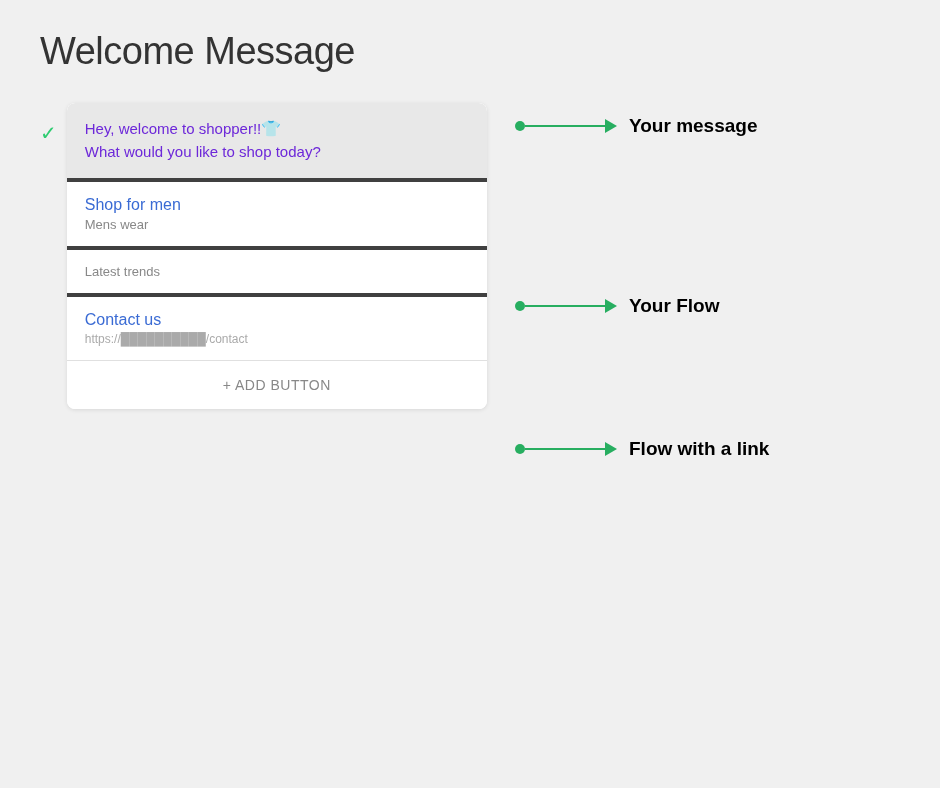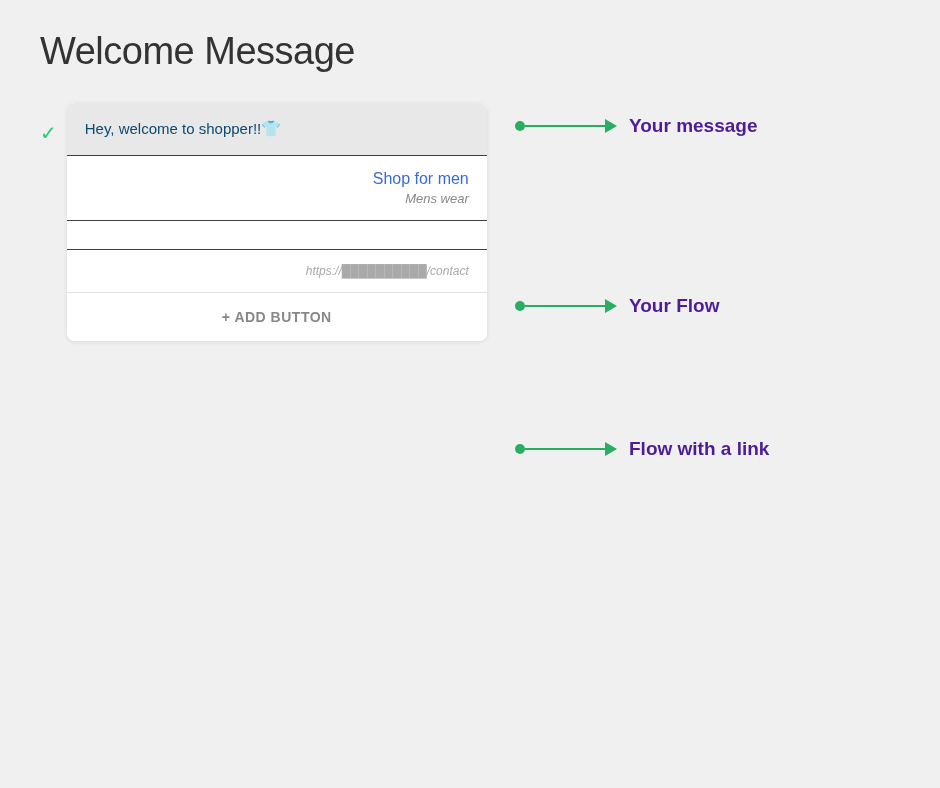--- a/index.html
+++ b/index.html
@@ -55,69 +55,68 @@
       overflow: hidden;
       flex-shrink: 0;
     }
 
     
     .message-bubble {
       background: #e8e8e8;
       padding: 14px 18px;
       border-radius: 8px 8px 0 0;
       font-size: 15px;
-      color: #0c4a6e;
+      color: #6d28d9;
       line-height: 1.5;
     }
 
     .message-bubble .shirt-icon {
       display: inline;
       font-size: 16px;
     }
 
     
     .buttons-list {
       background: #fff;
     }
 
     .btn-item {
-      border-top: 1px solid #404040;
+      border-top: 4px solid #404040;
       padding: 14px 18px;
-      text-align: right;
+      text-align: left;
       cursor: pointer;
     }
 
     .btn-title {
       color: #3a6bd4;
       font-size: 16px;
       font-weight: 500;
       margin-bottom: 3px;
     }
 
     .btn-subtitle {
       color: #888;
       font-size: 13px;
-      font-style: italic;
     }
 
     .btn-subtitle.url {
       color: #aaa;
       font-size: 12px;
     }
 
     
     .add-button-row {
       border-top: 1px solid #e0e0e0;
       padding: 16px 18px;
       text-align: center;
       cursor: pointer;
       color: #888;
       font-size: 14px;
       letter-spacing: 0.5px;
-      font-weight: 700;
+      font-weight: 400;
     }
 
     
     .annotations {
       position: absolute;
       left: 475px;
       top: 0;
       width: 460px;
       height: 100%;
       pointer-events: none;
@@ -155,21 +154,21 @@
       height: 0;
       border-top: 7px solid transparent;
       border-bottom: 7px solid transparent;
       border-left: 12px solid #27ae60;
       flex-shrink: 0;
     }
 
     .annotation-label {
       font-size: 19px;
       font-weight: 700;
-      color: #4c1d95;
+      color: #000000;
       white-space: nowrap;
     }
 
     
     .ann-message {
       top: 12px;
       left: 0;
     }
 
     .ann-flow {
@@ -190,34 +189,37 @@
   <h1 class="page-title">Welcome Message</h1>
 
   <div class="main-area">
 
     <div class="checkmark">✓</div>
 
     <div class="card">
 
       <div class="message-bubble">
         <span>Hey, welcome to shopper!!</span><span class="shirt-icon">👕</span><br>
+        <span>What would you like to shop today?</span>
       </div>
 
       <div class="buttons-list">
 
         <div class="btn-item">
           <div class="btn-title">Shop for men</div>
           <div class="btn-subtitle">Mens wear</div>
         </div>
 
 
         <div class="btn-item">
+          <div class="btn-subtitle">Latest trends</div>
         </div>
 
         <div class="btn-item">
+          <div class="btn-title">Contact us</div>
           <div class="btn-subtitle url">https://██████████/contact</div>
         </div>
 
         <div class="add-button-row">
           <span>+ ADD BUTTON</span>
         </div>
 
       </div>
     </div>
 

